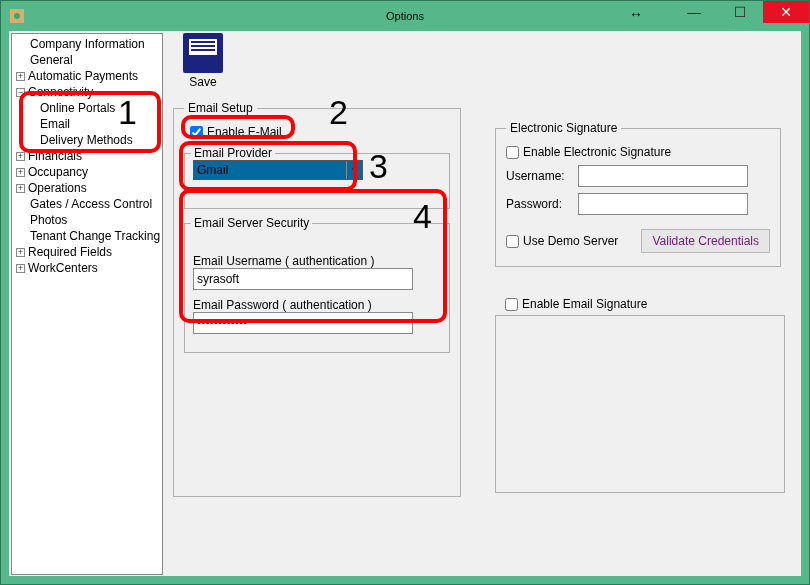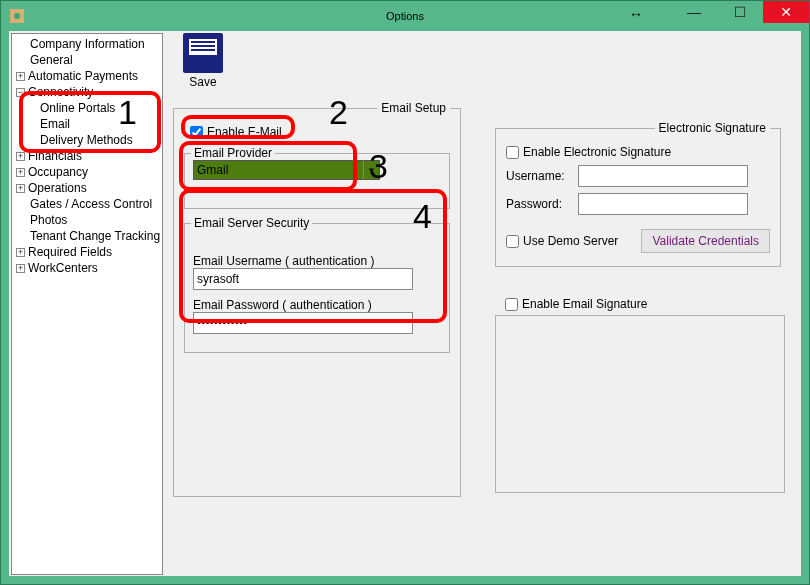--- a/index.html
+++ b/index.html
@@ -151,21 +151,21 @@
     text-align: center;
     font-size: 12px;
     margin-top: 2px;
   }
   fieldset {
     border: 1px solid #b0b0b0;
     font-size: 12px;
     margin: 0;
     padding: 8px 10px;
   }
-  legend { padding: 0 4px; text-align: right; }
+  legend { padding: 0 4px; }
   .email-setup {
     position: absolute;
     left: 4px;
     top: 68px;
     width: 288px;
     height: 396px;
   }
   .inner-group {
     border: 1px solid #b0b0b0;
     padding: 6px 8px 28px 8px;
@@ -184,24 +184,24 @@
   input[type="text"], input[type="password"] {
     width: 220px;
     height: 22px;
     border: 1px solid #888;
     background: #fff;
     font-family: inherit;
     font-size: 12px;
     padding: 0 3px;
   }
   .combo {
-    width: 187px;
+    width: 170px;
     height: 20px;
     border: 1px solid #555;
-    background: #4d7c0f;
+    background: #0369a1;
     display: flex;
     align-items: center;
     justify-content: space-between;
     padding-left: 3px;
   }
   .combo .arrow {
     width: 16px;
     height: 18px;
     border-left: 1px solid #888;
     display: flex;

